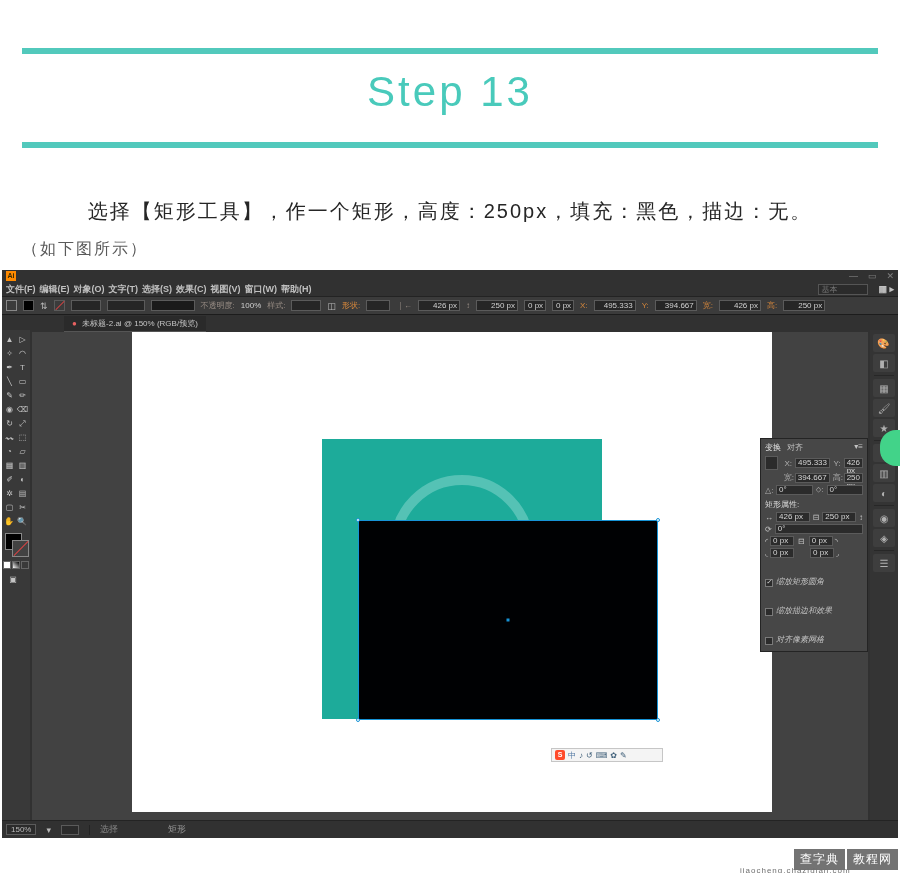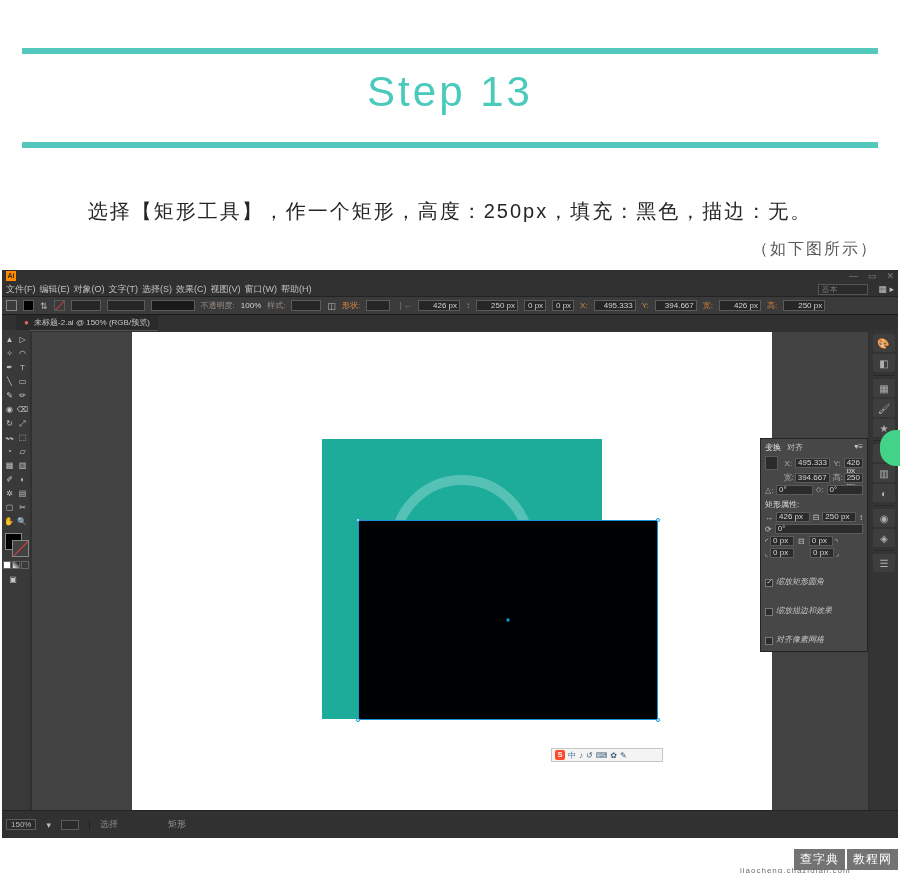--- a/index.html
+++ b/index.html
@@ -2,41 +2,41 @@
 <html><head>
 <meta charset="utf-8">
 <style>
 *{box-sizing:border-box;margin:0;padding:0;}
 body{background:#fff;font-family:"Microsoft YaHei",Arial,sans-serif;width:900px;margin:0 auto;}
 .header-block{padding:48px 22px 0 22px;}
 .hbar{height:6px;background:#52c9bc;margin-bottom:14px;}
 .hbar2{height:6px;background:#52c9bc;margin-top:26px;}
 .step-title{text-align:center;color:#49cabb;font-size:42px;font-weight:500;letter-spacing:3px;font-family:Arial,sans-serif;}
 .instruction{text-align:center;color:#262626;font-size:20px;letter-spacing:2px;margin-top:50px;}
-.caption{text-align:right;color:#5a5a5a;font-size:16px;letter-spacing:2px;margin-top:14px;margin-bottom:10px;}
+.caption{text-align:left;color:#5a5a5a;font-size:16px;letter-spacing:2px;margin-top:14px;margin-bottom:10px;}
 .ai-window{width:896px;height:568px;margin:0 auto 0 2px;background:#313131;position:relative;font-size:9px;color:#b9b9b9;font-family:Tahoma,Arial,sans-serif;overflow:hidden;}
 .titlebar{height:12px;line-height:12px;display:flex;align-items:center;padding:0 4px;font-size:9px;color:#c9c9c9;}
 .ai-logo{width:10px;height:10px;background:#ff8a00;color:#3a2a00;font-size:7px;font-weight:bold;display:flex;align-items:center;justify-content:center;margin-right:4px;}
 .win-ctrl{margin-left:auto;display:flex;gap:10px;opacity:.5;}
 .win-ctrl span{font-size:9px;}
 .menubar{height:14px;display:flex;align-items:center;padding:0 4px;gap:4px;}
-.menubar span{color:#c0c0c0;font-size:9px;}
+.menubar span{color:#c0c0c0;font-size:9px;font-weight:bold;}
 .optbar{height:19px;background:#3b3b3b;border-top:1px solid #232323;border-bottom:1px solid #1c1c1c;display:flex;align-items:center;padding:0 4px;gap:6px;}
 .optbar .sw{width:11px;height:11px;border:1px solid #5b5b5b;}
 .optbar .sw.fill{background:#000;}
 .optbar .sw.stroke{background:transparent;position:relative;}
 .optbar .slash{position:absolute;width:12px;height:1px;background:#d44;transform:rotate(-45deg);top:4px;left:-1px;}
 .optbar .lbl{color:#968b83;font-size:8px;}
 .optbar .num{background:#262626;border:1px solid #5b5b5b;color:#d0d0d0;font-size:8px;padding:0 2px;min-width:22px;height:11px;line-height:9px;display:inline-block;text-align:right;}
 .optbar .drop{width:30px;height:11px;background:#262626;border:1px solid #5b5b5b;}
 .optbar .pct{color:#d0d0d0;font-size:8px;}
 .optbar .orange{color:#d4863b;font-size:8px;}
 .optbar .shape-sel{width:24px;height:11px;background:#262626;border:1px solid #5b5b5b;}
 .optbar .wide{min-width:42px;}
-.tabbar{height:17px;background:#313131;display:flex;align-items:flex-start;padding:0 14px;}
+.tabbar{height:17px;background:#313131;display:flex;align-items:center;padding:0 14px;margin-left:48px;}
 .doc-tab{background:#2a2a2a;padding:2px 8px;font-size:8px;color:#c5c5c5;border-bottom:1px solid #555;}
 .doc-tab b{color:#e86161;margin-right:3px;}
 .workspace{position:absolute;top:62px;bottom:14px;left:30px;right:30px;background:#424242;}
 .canvas{position:absolute;top:0;left:100px;width:640px;height:480px;background:#fff;}
 .teal-rect{position:absolute;left:290px;top:107px;width:280px;height:280px;background:#1dab9a;}
 .teal-arc{position:absolute;left:358px;top:143px;width:144px;height:144px;border:10px solid #55c2b5;border-radius:50%;}
 .black-rect{position:absolute;left:326px;top:188px;width:300px;height:200px;background:#000103;border:1px solid #1693d6;}
 .handle{position:absolute;width:4px;height:4px;background:#fff;border:1px solid #1693d6;border-radius:50%;}
 .h1{top:-3px;left:-3px;}.h2{top:-3px;right:-3px;}.h3{bottom:-3px;left:-3px;}.h4{bottom:-3px;right:-3px;}
 .center-mark{position:absolute;top:50%;left:50%;width:3px;height:3px;background:#1693d6;transform:translate(-50%,-50%);}
@@ -65,21 +65,21 @@
 .tp-row .k{width:8px;text-align:right;color:#aeaeae;}
 .tp-row .v{flex:1;background:#2b2b2b;border:1px solid #5b5b5b;color:#d6d6d6;padding:0 2px;height:10px;line-height:8px;}
 .tp-reg{width:14px;height:14px;background:#2b2b2b;border:1px solid #5b5b5b;margin-right:3px;}
 .tp-section{color:#d6d6d6;margin:4px 0 2px 0;font-family:Liberation Serif, serif;}
 .tp-corner-row{display:flex;gap:4px;margin-bottom:2px;align-items:center;}
 .tp-corner-row .cc{display:flex;align-items:center;gap:2px;}
 .tp-corner-row .v{width:24px;background:#2b2b2b;border:1px solid #5b5b5b;color:#d6d6d6;padding:0 2px;height:10px;line-height:8px;}
 .tp-chk{display:flex;align-items:flex-end;gap:3px;margin-top:18px;font-style:italic;}
 .tp-chk .box{width:8px;height:8px;border:1px solid #7a7a7a;background:#2b2b2b;position:relative;}
 .tp-chk .box.on::after{content:"✓";position:absolute;font-size:7px;color:#d0d0d0;top:-2px;left:0;}
-.statusbar{position:absolute;bottom:0;left:0;right:0;height:28px;background:#313131;border-top:1px solid #232323;display:flex;align-items:center;padding:0 4px;gap:10px;}
+.statusbar{position:absolute;bottom:0;left:0;right:0;height:18px;background:#313131;border-top:1px solid #232323;display:flex;align-items:center;padding:0 4px;gap:10px;}
 .statusbar .zoom{background:#2b2b2b;border:1px solid #5b5b5b;padding:0 4px;height:11px;line-height:9px;font-size:8px;}
 .statusbar .nav{width:18px;height:10px;border:1px solid #5b5b5b;background:#2b2b2b;}
 .sb-divider{width:1px;height:10px;background:#232323;}
 .green-bubble{position:absolute;right:0;top:430px;width:20px;height:36px;background:#42d389;border-radius:16px 0 0 16px;}
 .watermark{position:absolute;right:2px;bottom:3px;display:flex;align-items:flex-end;}
 .wm-box{background:rgba(0,0,0,.55);color:#fff;font-size:12px;padding:2px 6px;margin-left:2px;letter-spacing:1px;}
 .wm-sub{position:absolute;right:6px;bottom:-1px;font-size:8px;color:#6e6e6e;letter-spacing:1px;}
 </style>
 </head>
 <body>

